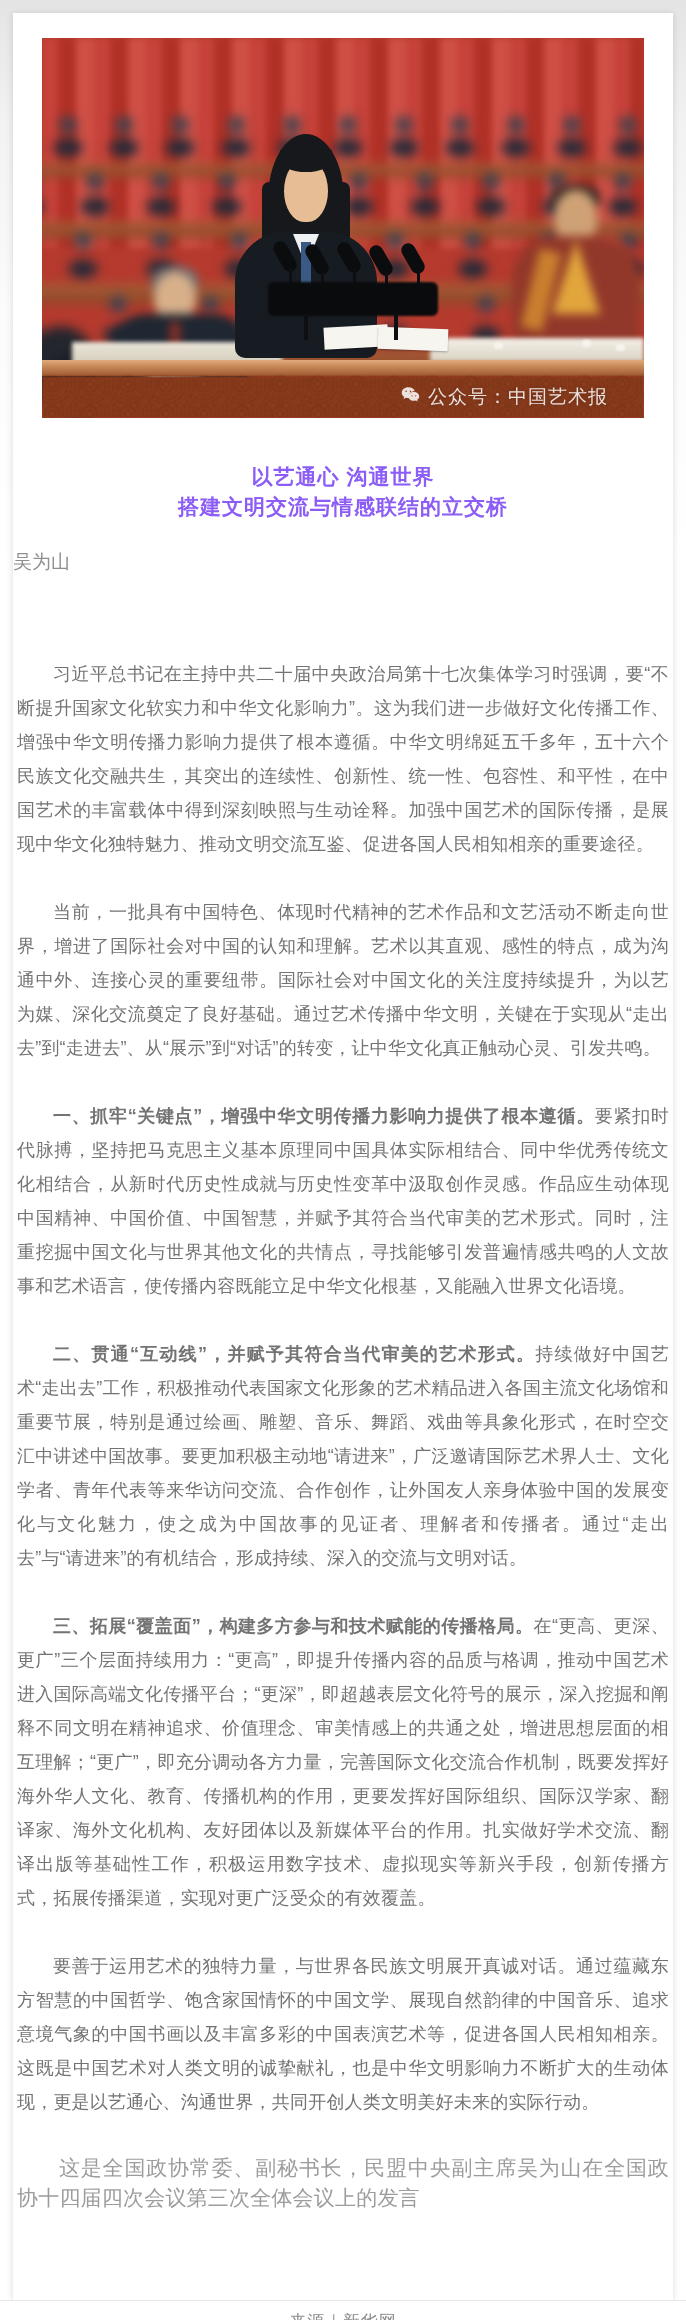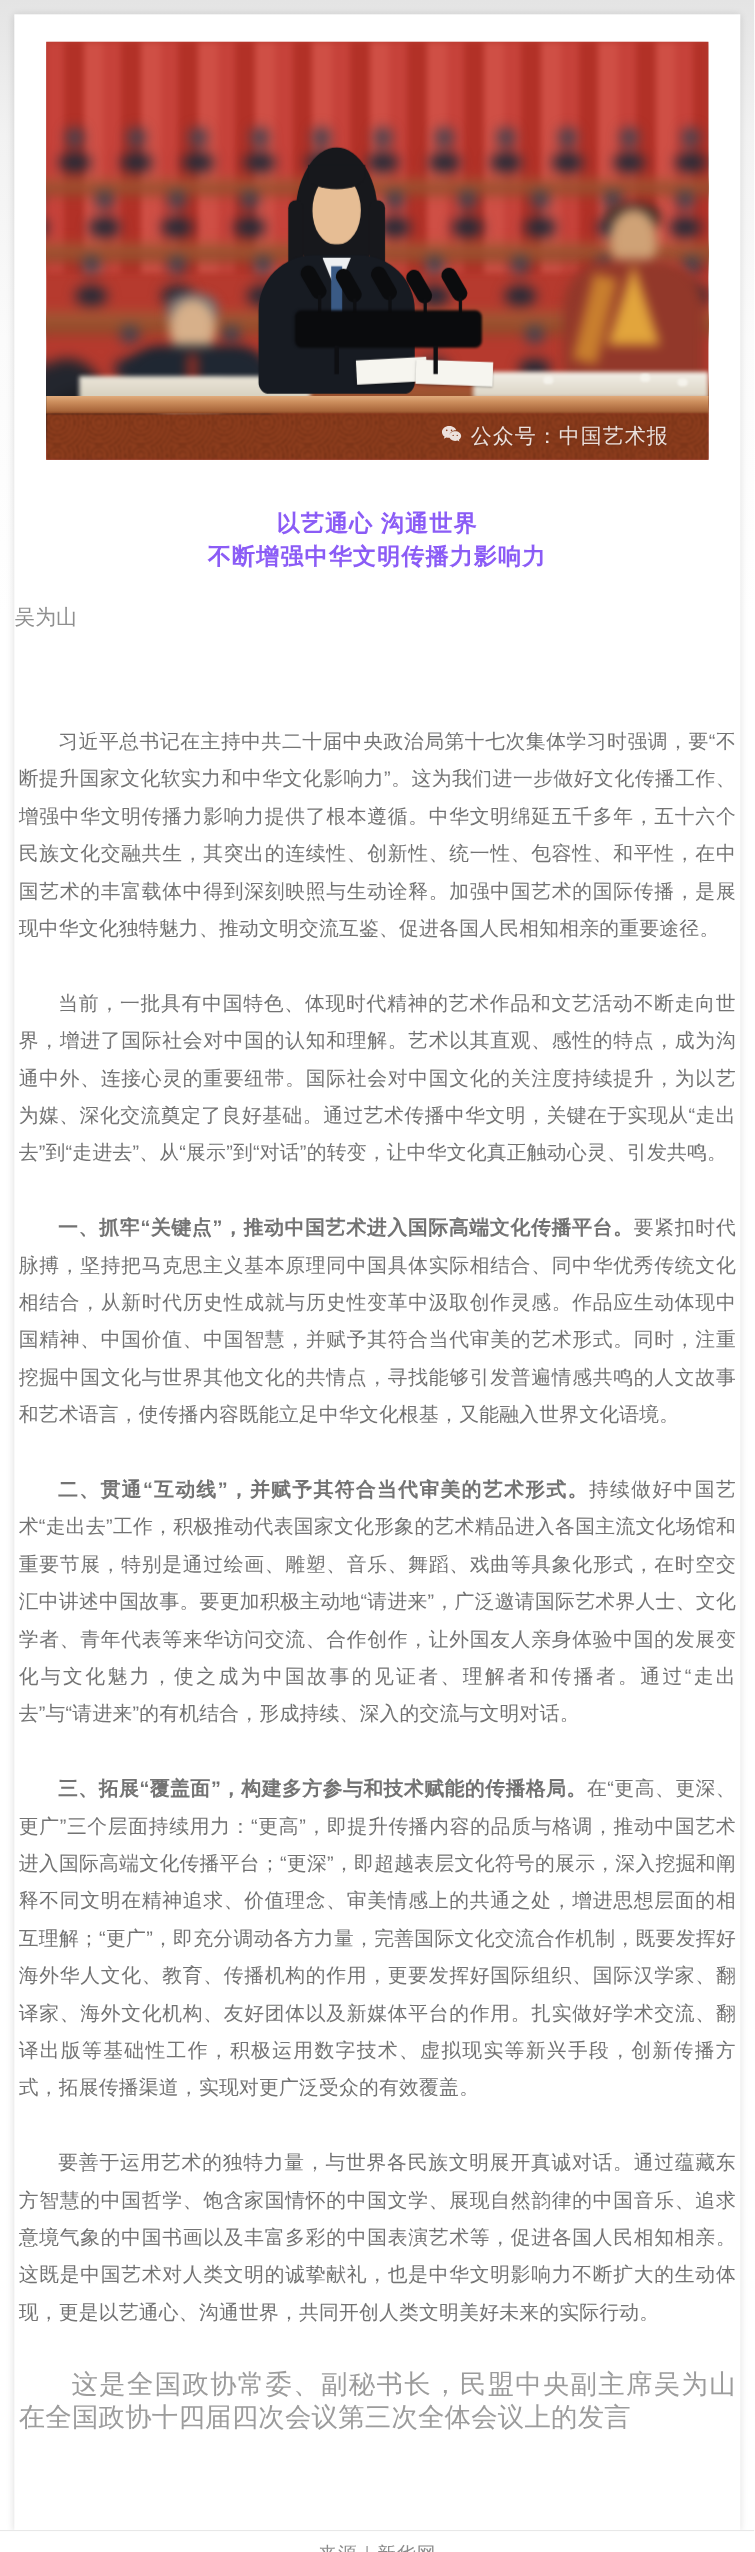--- a/index.html
+++ b/index.html
@@ -46,21 +46,21 @@
         color:rgba(255,255,255,.85);font-size:19px;letter-spacing:1px;text-shadow:0 0 4px rgba(0,0,0,.25);margin-top:16px;}
 
   
   .title{margin:44px 0 0;text-align:center;color:#8b5cf6;font-weight:700;font-size:21px;line-height:30px;letter-spacing:1px;}
   .author{margin-top:26px;text-align:left;color:#8f8f8f;font-size:19px;line-height:27px;}
   .body-wrap{margin-top:82px;padding:0 4px;}
   .body-wrap p{margin:0 0 34px;text-indent:2em;text-align:justify;color:#737373;
         font-size:18px;line-height:34px;letter-spacing:.2px;}
   .body-wrap p b{font-weight:700;}
   .footnote{margin:0;padding:0 4px;text-indent:2em;text-align:justify;color:#9c9c9c;
-        font-size:24px;line-height:30px;letter-spacing:.2px;}
+        font-size:21px;line-height:30px;letter-spacing:.2px;}
   .footer{position:absolute;left:0;top:2300px;width:100%;background:#ffffff;border-top:1px solid #e8e8e8;
         text-align:center;z-index:3;}
   .footer span{display:inline-block;padding-top:9px;color:#8b8b8b;font-size:17px;letter-spacing:1px;}
 </style>
 </head>
 <body>
 
 <div class="page">
   <div class="top-gutter"></div>
 
@@ -140,29 +140,29 @@
       <div class="ph-watermark">
         <svg viewBox="0 0 24 24" width="21" height="21" aria-hidden="true">
           <path fill="rgba(255,255,255,.85)" d="M9.5 3.8C5.4 3.8 2 6.6 2 10c0 1.9 1 3.6 2.7 4.7l-.7 2.3 2.6-1.4c.9.3 1.9.4 2.9.4h.5c-.2-.6-.3-1.2-.3-1.8 0-3.3 3-6 6.7-6h.4C16.1 5.7 13.1 3.8 9.5 3.8zM7 7.3c.5 0 .9.4.9.9s-.4.9-.9.9-.9-.4-.9-.9.4-.9.9-.9zm5 0c.5 0 .9.4.9.9s-.4.9-.9.9-.9-.4-.9-.9.4-.9.9-.9zM22 14.2c0-2.8-2.8-5-6.2-5s-6.2 2.2-6.2 5 2.8 5 6.2 5c.8 0 1.6-.1 2.3-.4l2.1 1.1-.6-1.9c1.5-.9 2.4-2.3 2.4-3.8zm-8.3-1.4c.4 0 .7.3.7.7s-.3.7-.7.7-.7-.3-.7-.7.3-.7.7-.7zm4.2 0c.4 0 .7.3.7.7s-.3.7-.7.7-.7-.3-.7-.7.3-.7.7-.7z"></path>
         </svg>
         <span>公众号：中国艺术报</span>
       </div>
     </div>
 
     <div class="title">
       <div>以艺通心 沟通世界</div>
-      <div>不断增强中华文明传播力影响力</div>
+      <div>搭建文明交流与情感联结的立交桥</div>
     </div>
 
     <div class="author">吴为山</div>
 
     <div class="body-wrap">
       <p><b></b><span>习近平总书记在主持中共二十届中央政治局第十七次集体学习时强调，要“不断提升国家文化软实力和中华文化影响力”。这为我们进一步做好文化传播工作、增强中华文明传播力影响力提供了根本遵循。中华文明绵延五千多年，五十六个民族文化交融共生，其突出的连续性、创新性、统一性、包容性、和平性，在中国艺术的丰富载体中得到深刻映照与生动诠释。加强中国艺术的国际传播，是展现中华文化独特魅力、推动文明交流互鉴、促进各国人民相知相亲的重要途径。</span></p>
       <p><b></b><span>当前，一批具有中国特色、体现时代精神的艺术作品和文艺活动不断走向世界，增进了国际社会对中国的认知和理解。艺术以其直观、感性的特点，成为沟通中外、连接心灵的重要纽带。国际社会对中国文化的关注度持续提升，为以艺为媒、深化交流奠定了良好基础。通过艺术传播中华文明，关键在于实现从“走出去”到“走进去”、从“展示”到“对话”的转变，让中华文化真正触动心灵、引发共鸣。</span></p>
-      <p><b>一、抓牢“关键点”，推动中国艺术进入国际高端文化传播平台。</b><span>要紧扣时代脉搏，坚持把马克思主义基本原理同中国具体实际相结合、同中华优秀传统文化相结合，从新时代历史性成就与历史性变革中汲取创作灵感。作品应生动体现中国精神、中国价值、中国智慧，并赋予其符合当代审美的艺术形式。同时，注重挖掘中国文化与世界其他文化的共情点，寻找能够引发普遍情感共鸣的人文故事和艺术语言，使传播内容既能立足中华文化根基，又能融入世界文化语境。</span></p>
+      <p><b>一、抓牢“关键点”，增强中华文明传播力影响力提供了根本遵循。</b><span>要紧扣时代脉搏，坚持把马克思主义基本原理同中国具体实际相结合、同中华优秀传统文化相结合，从新时代历史性成就与历史性变革中汲取创作灵感。作品应生动体现中国精神、中国价值、中国智慧，并赋予其符合当代审美的艺术形式。同时，注重挖掘中国文化与世界其他文化的共情点，寻找能够引发普遍情感共鸣的人文故事和艺术语言，使传播内容既能立足中华文化根基，又能融入世界文化语境。</span></p>
       <p><b>二、贯通“互动线”，并赋予其符合当代审美的艺术形式。</b><span>持续做好中国艺术“走出去”工作，积极推动代表国家文化形象的艺术精品进入各国主流文化场馆和重要节展，特别是通过绘画、雕塑、音乐、舞蹈、戏曲等具象化形式，在时空交汇中讲述中国故事。要更加积极主动地“请进来”，广泛邀请国际艺术界人士、文化学者、青年代表等来华访问交流、合作创作，让外国友人亲身体验中国的发展变化与文化魅力，使之成为中国故事的见证者、理解者和传播者。通过“走出去”与“请进来”的有机结合，形成持续、深入的交流与文明对话。</span></p>
       <p><b>三、拓展“覆盖面”，构建多方参与和技术赋能的传播格局。</b><span>在“更高、更深、更广”三个层面持续用力：“更高”，即提升传播内容的品质与格调，推动中国艺术进入国际高端文化传播平台；“更深”，即超越表层文化符号的展示，深入挖掘和阐释不同文明在精神追求、价值理念、审美情感上的共通之处，增进思想层面的相互理解；“更广”，即充分调动各方力量，完善国际文化交流合作机制，既要发挥好海外华人文化、教育、传播机构的作用，更要发挥好国际组织、国际汉学家、翻译家、海外文化机构、友好团体以及新媒体平台的作用。扎实做好学术交流、翻译出版等基础性工作，积极运用数字技术、虚拟现实等新兴手段，创新传播方式，拓展传播渠道，实现对更广泛受众的有效覆盖。</span></p>
       <p><b></b><span>要善于运用艺术的独特力量，与世界各民族文明展开真诚对话。通过蕴藏东方智慧的中国哲学、饱含家国情怀的中国文学、展现自然韵律的中国音乐、追求意境气象的中国书画以及丰富多彩的中国表演艺术等，促进各国人民相知相亲。这既是中国艺术对人类文明的诚挚献礼，也是中华文明影响力不断扩大的生动体现，更是以艺通心、沟通世界，共同开创人类文明美好未来的实际行动。</span></p>
     </div>
 
     <p class="footnote">这是全国政协常委、副秘书长，民盟中央副主席吴为山在全国政协十四届四次会议第三次全体会议上的发言</p>
   </div>
 
   <div class="footer">
     <span>来源｜新华网</span>

